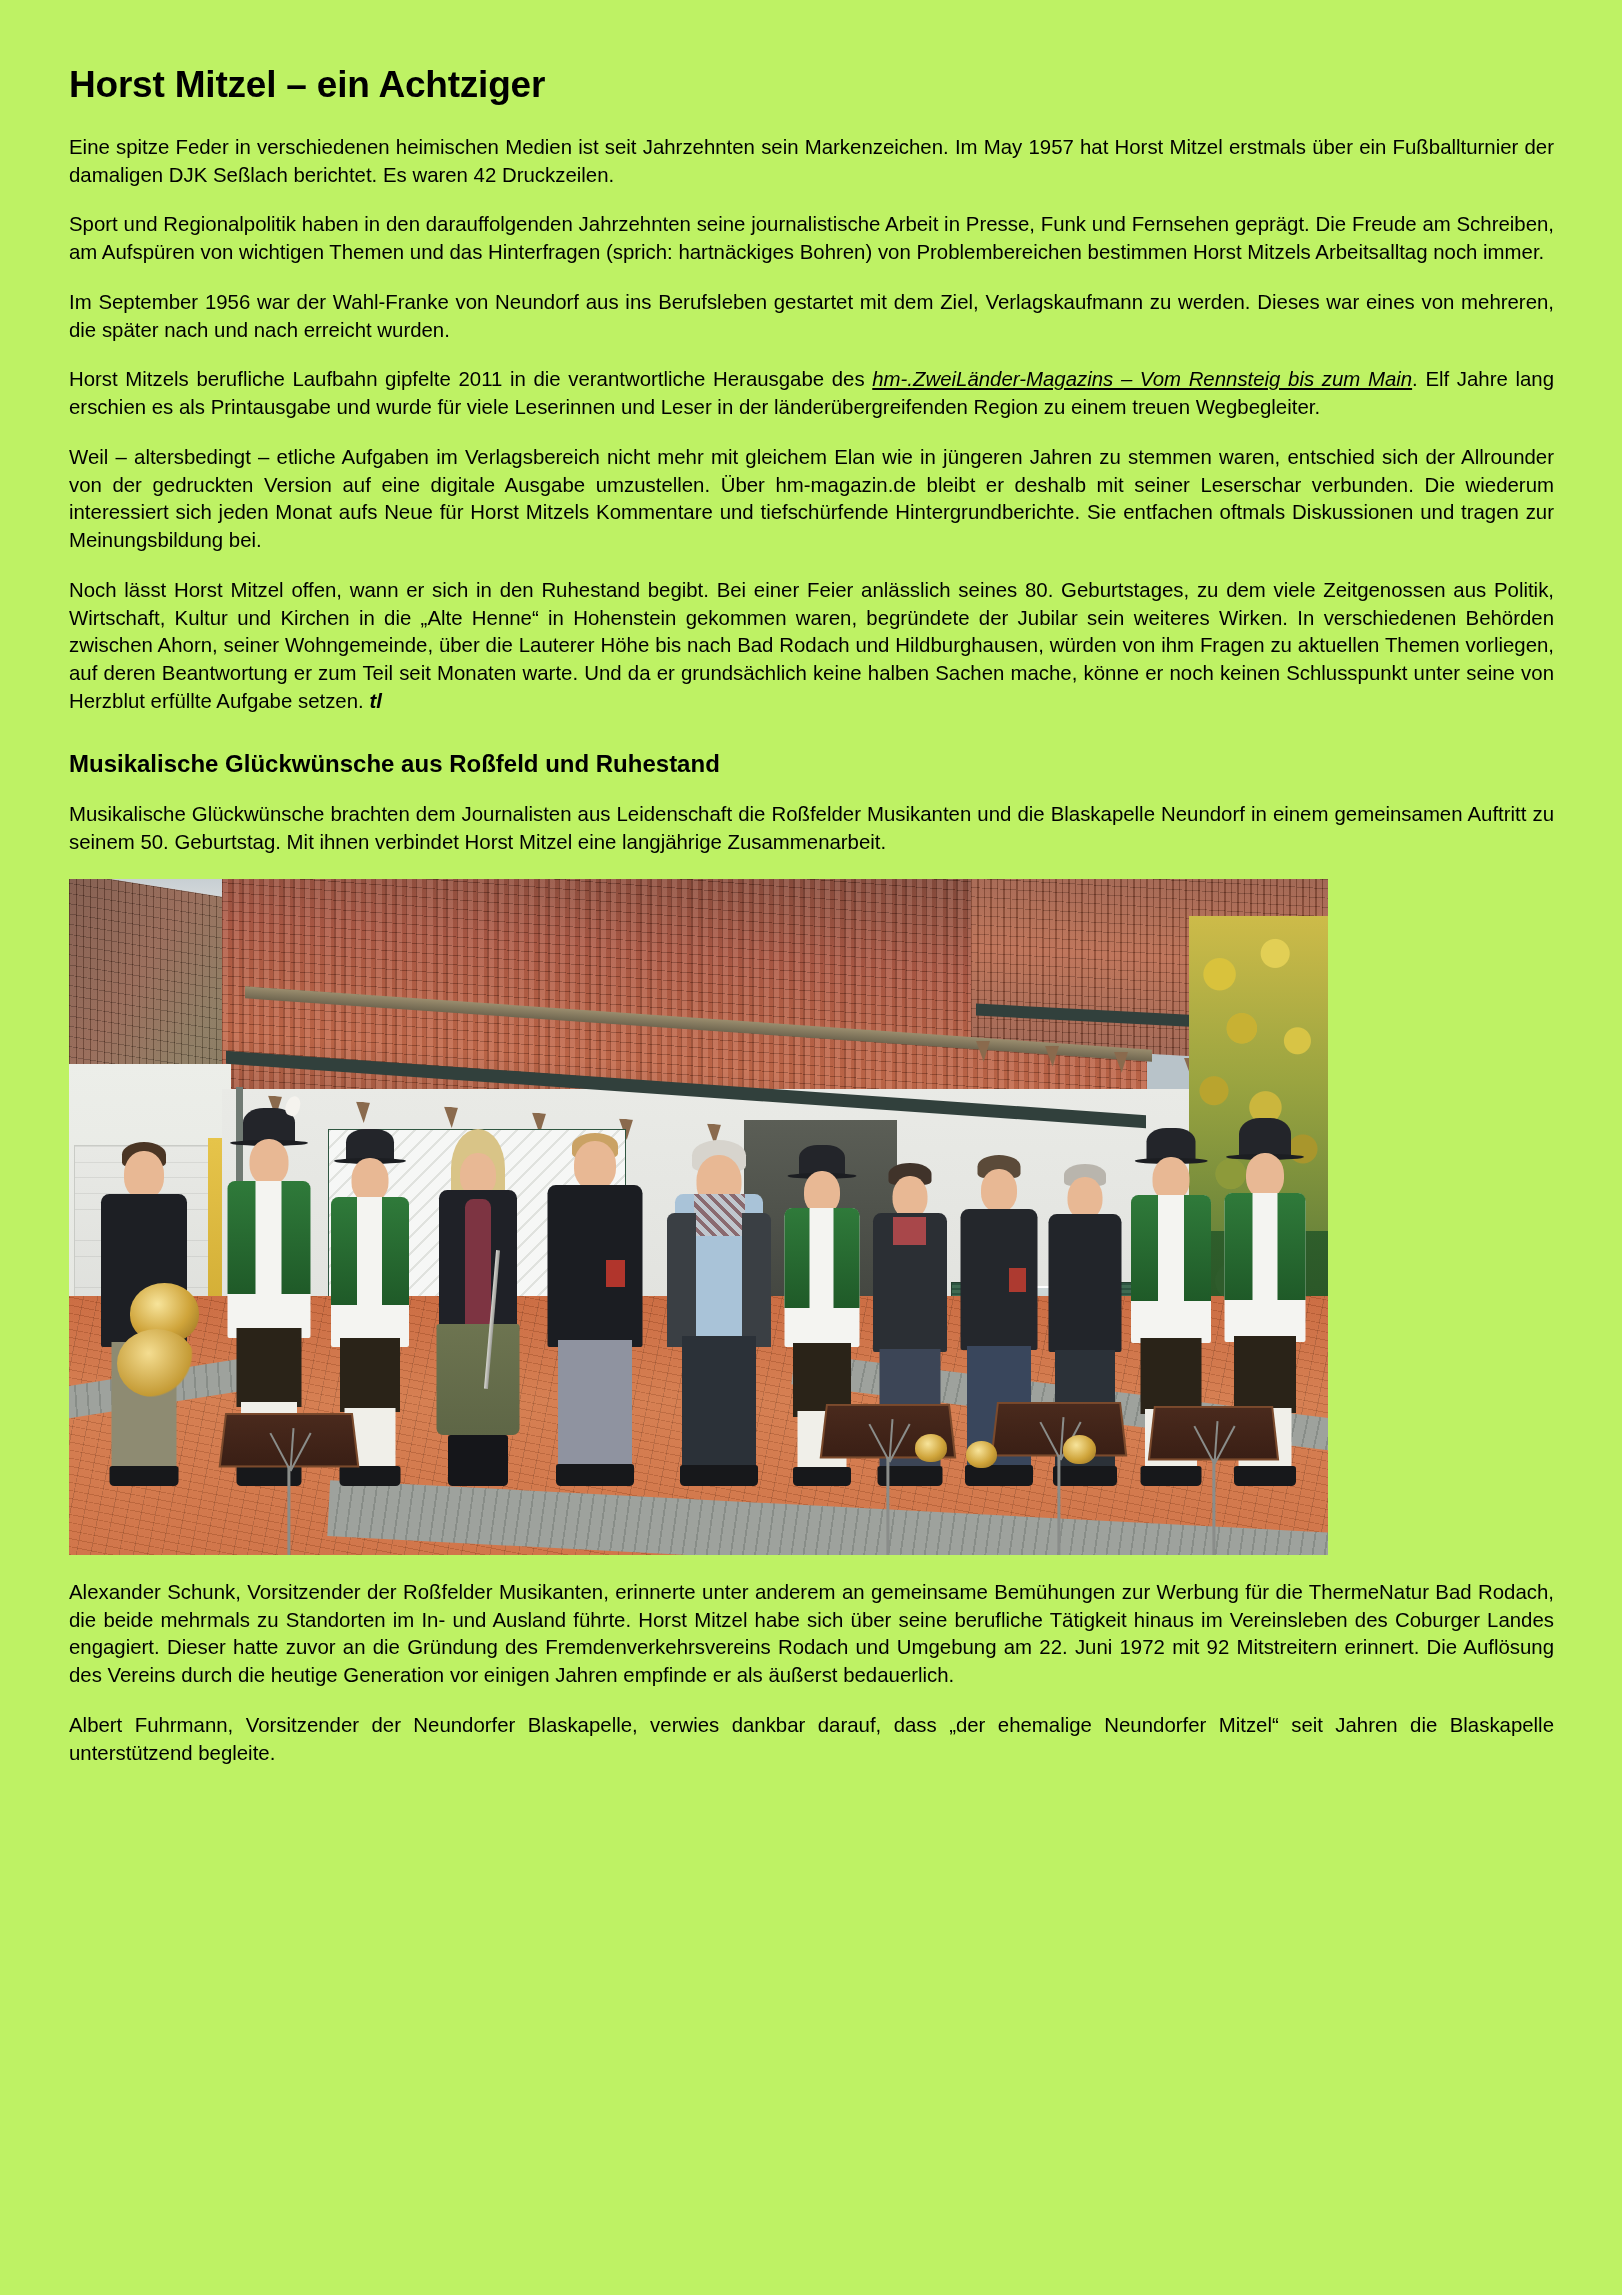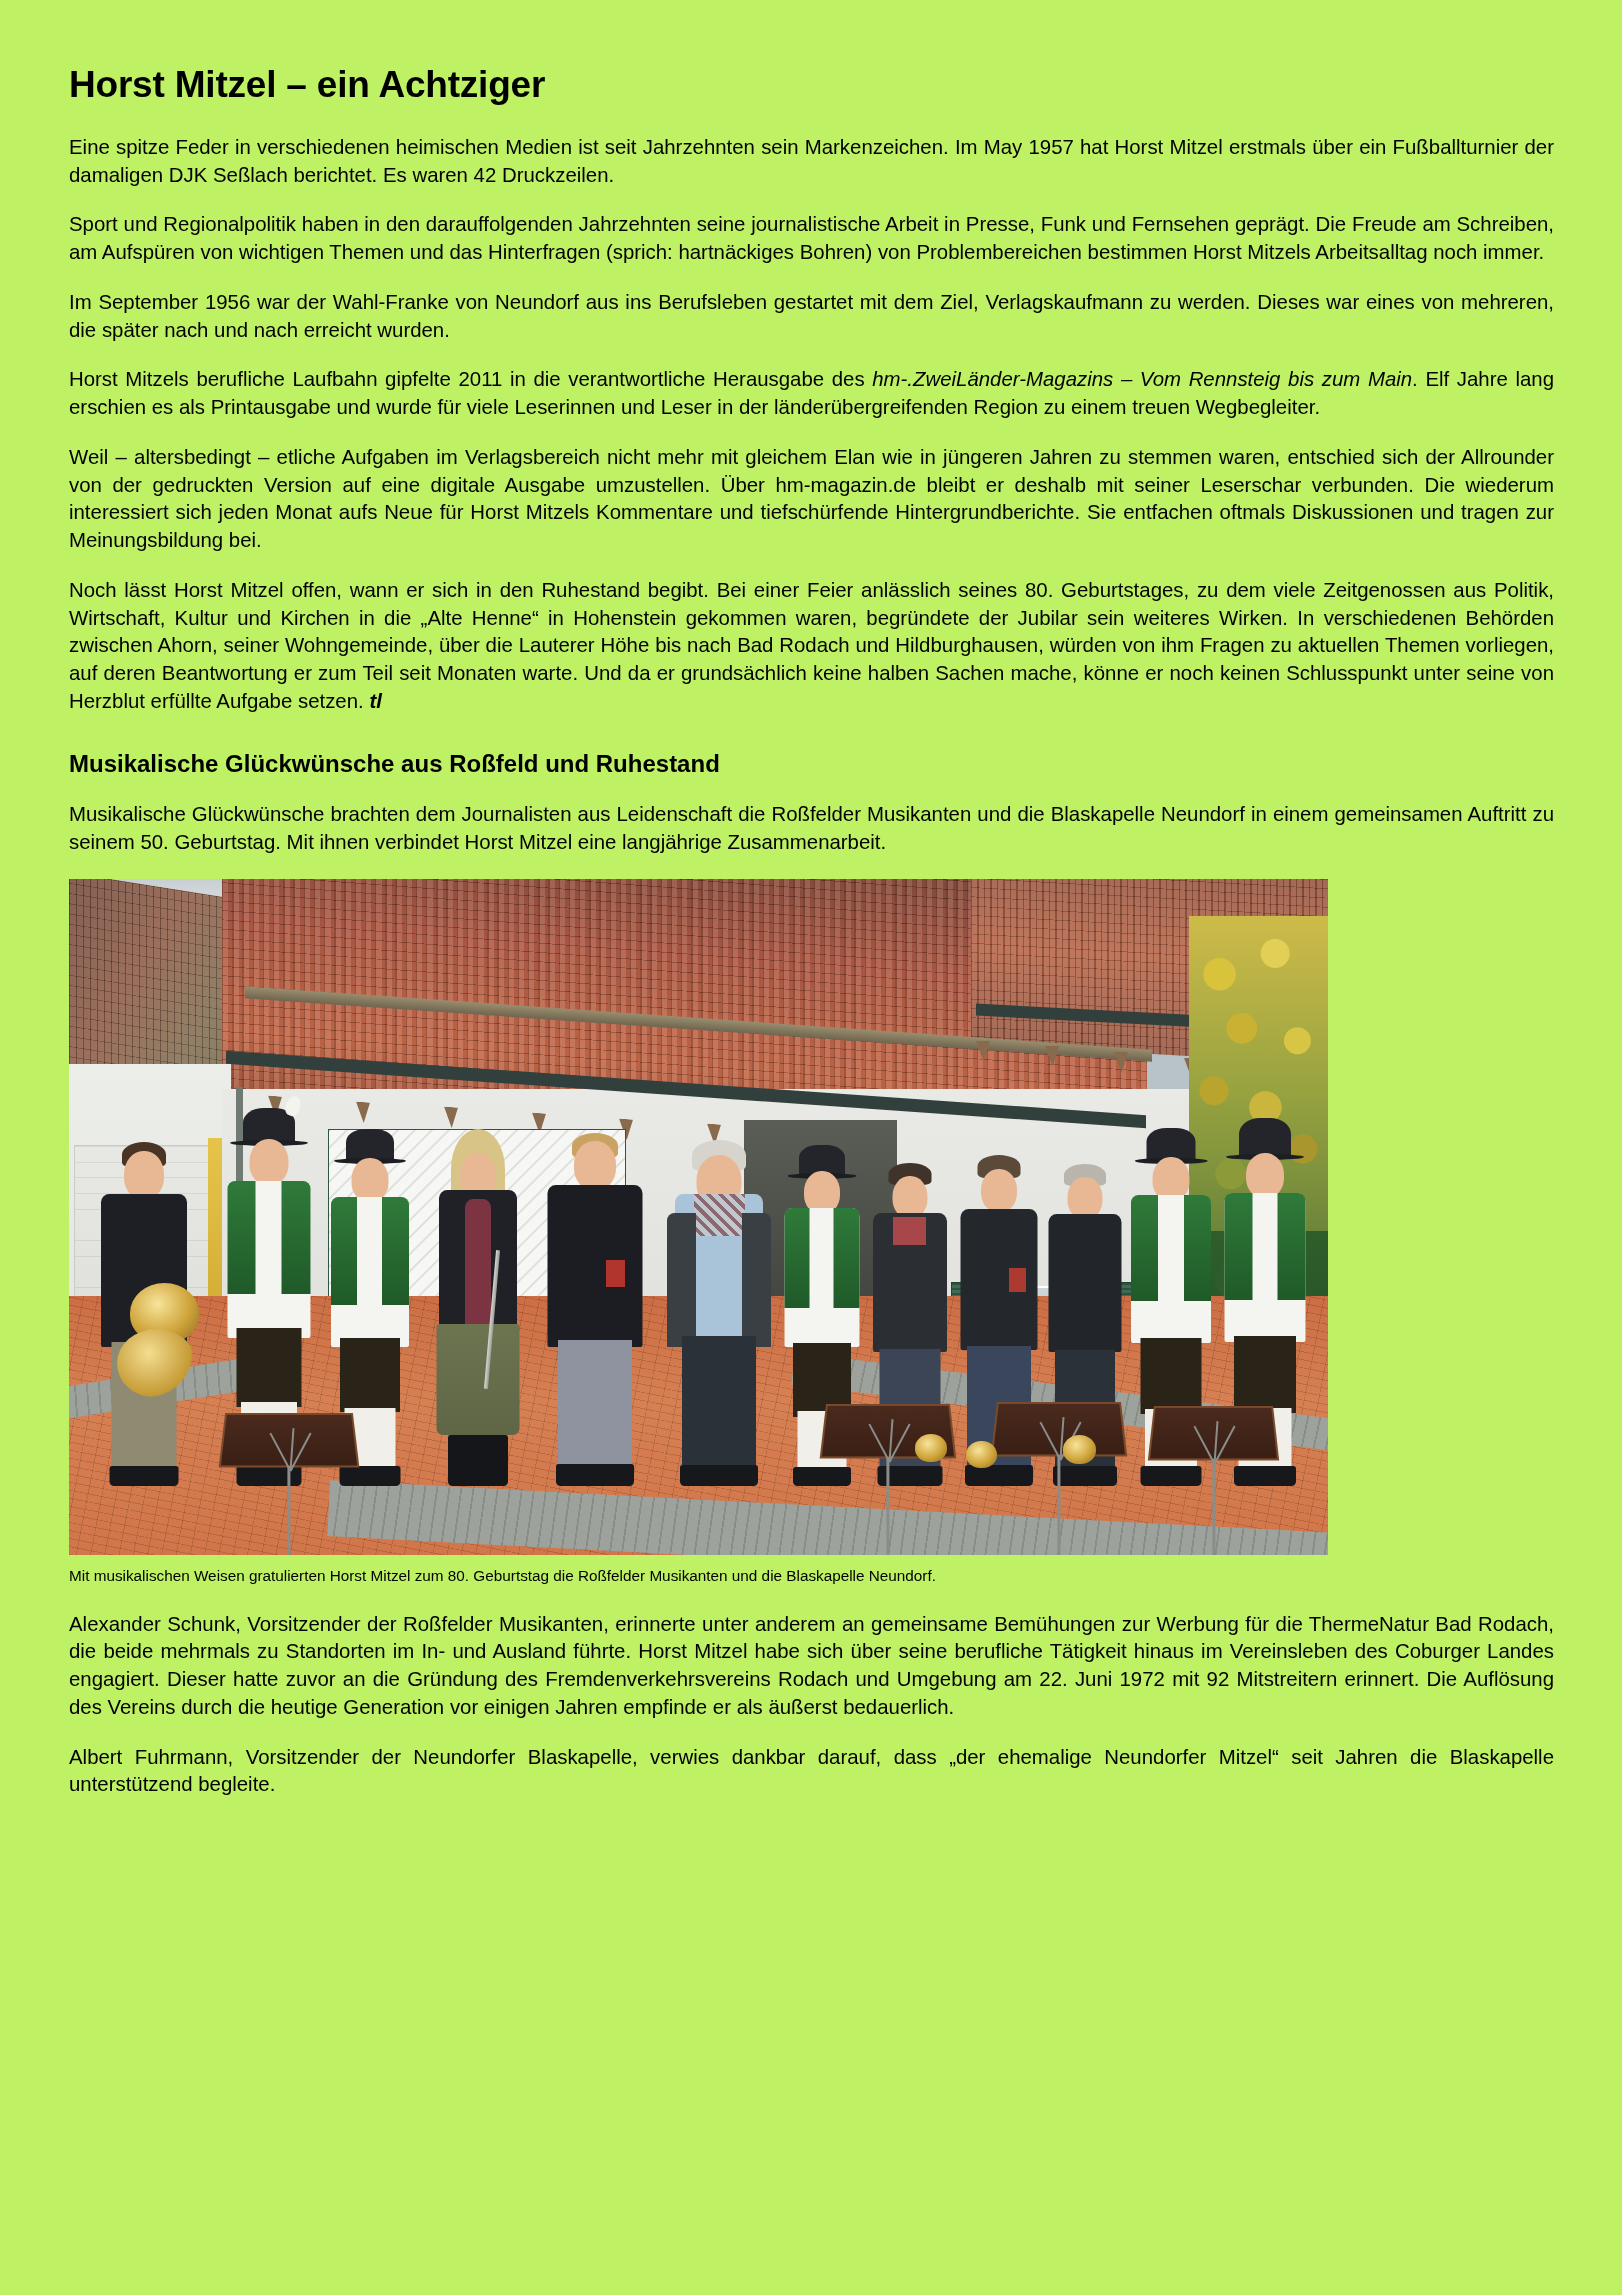--- a/index.html
+++ b/index.html
@@ -43,21 +43,21 @@
   }
   p.body {
     font-size: 20.4px;
     line-height: 1.36;
     text-align: justify;
     margin: 0 0 22px 0;
     color: #000;
     hyphens: none;
   }
   p.body:last-of-type { margin-bottom: 0; }
-  .it { font-style: italic; }
+  .it { font-style: italic; text-decoration: underline; }
   .it-b { font-style: italic; font-weight: 700; }
 
   
   .photo-wrap {
     margin: 26px 0 0 0;
     width: 1259px;
     height: 676px;
     position: relative;
     overflow: hidden;
     background: #b8c3c9;
@@ -573,21 +573,20 @@
         </span>
       </div>
 
       <span class="brass-bell" style="left:846px; bottom:93px; width:32px; height:28px;"></span>
       <span class="brass-bell" style="left:897px; bottom:87px; width:30.5px; height:27px;"></span>
       <span class="brass-bell" style="left:994px; bottom:91px; width:33px; height:29px;"></span>
     </div>
   </figure>
 
   <div class="caption">
-    <div>Mit musikalischen Weisen gratulierten Horst Mitzel zum 80. Geburtstag die Roßfelder Musikanten und die Blaskapelle Neundorf.</div>
   </div>
 
   <p class="body" style="margin-top:24px;">Alexander Schunk, Vorsitzender der Roßfelder Musikanten, erinnerte unter anderem an gemeinsame Bemühungen zur Werbung für die ThermeNatur Bad Rodach, die beide mehrmals zu Standorten im In- und Ausland führte. Horst Mitzel habe sich über seine berufliche Tätigkeit hinaus im Vereinsleben des Coburger Landes engagiert. Dieser hatte zuvor an die Gründung des Fremdenverkehrsvereins Rodach und Umgebung am 22. Juni 1972 mit 92 Mitstreitern erinnert. Die Auflösung des Vereins durch die heutige Generation vor einigen Jahren empfinde er als äußerst bedauerlich.</p>
 
   <p class="body">Albert Fuhrmann, Vorsitzender der Neundorfer Blaskapelle, verwies dankbar darauf, dass „der ehemalige Neundorfer Mitzel“ seit Jahren die Blaskapelle unterstützend begleite.</p>
 
 </div>
 
 
 </body></html>

